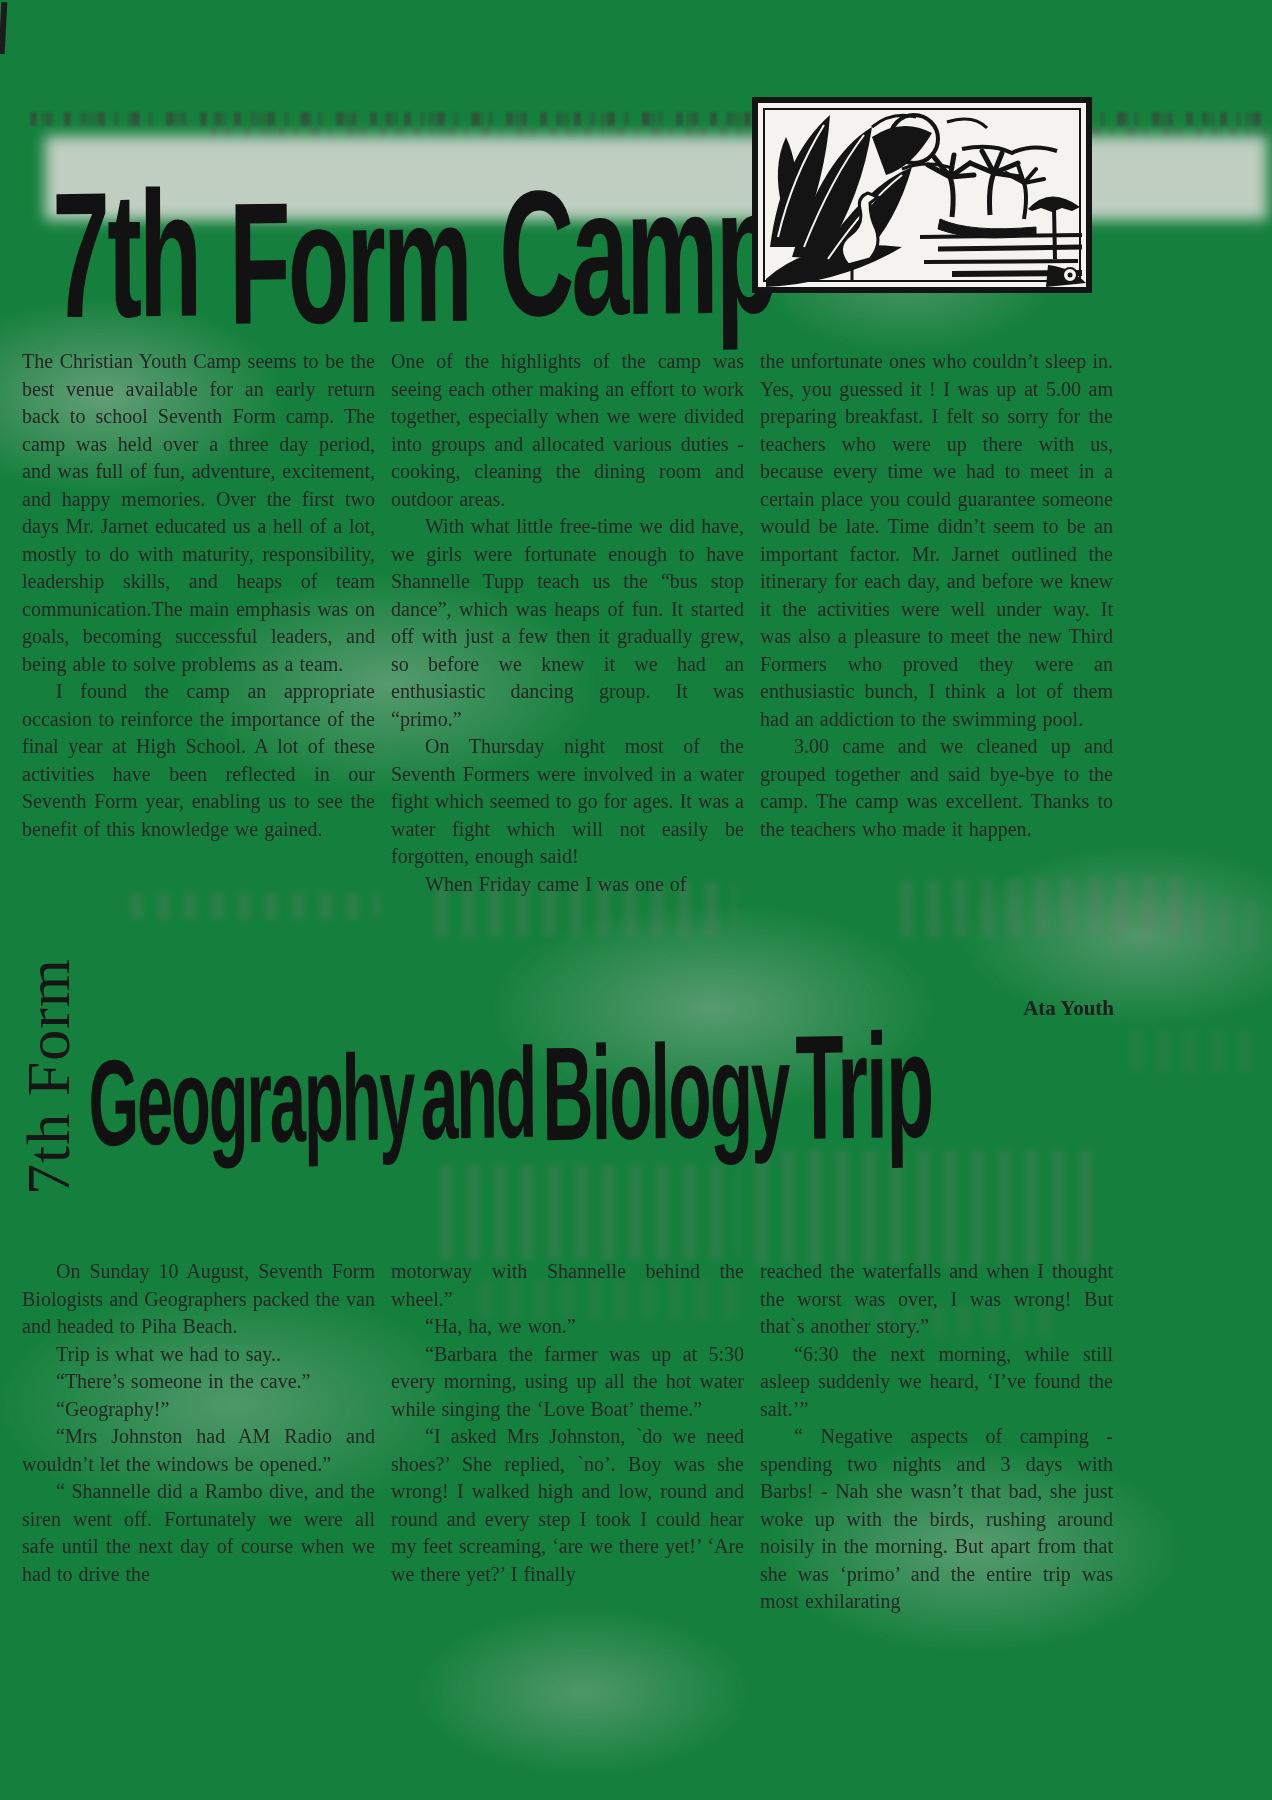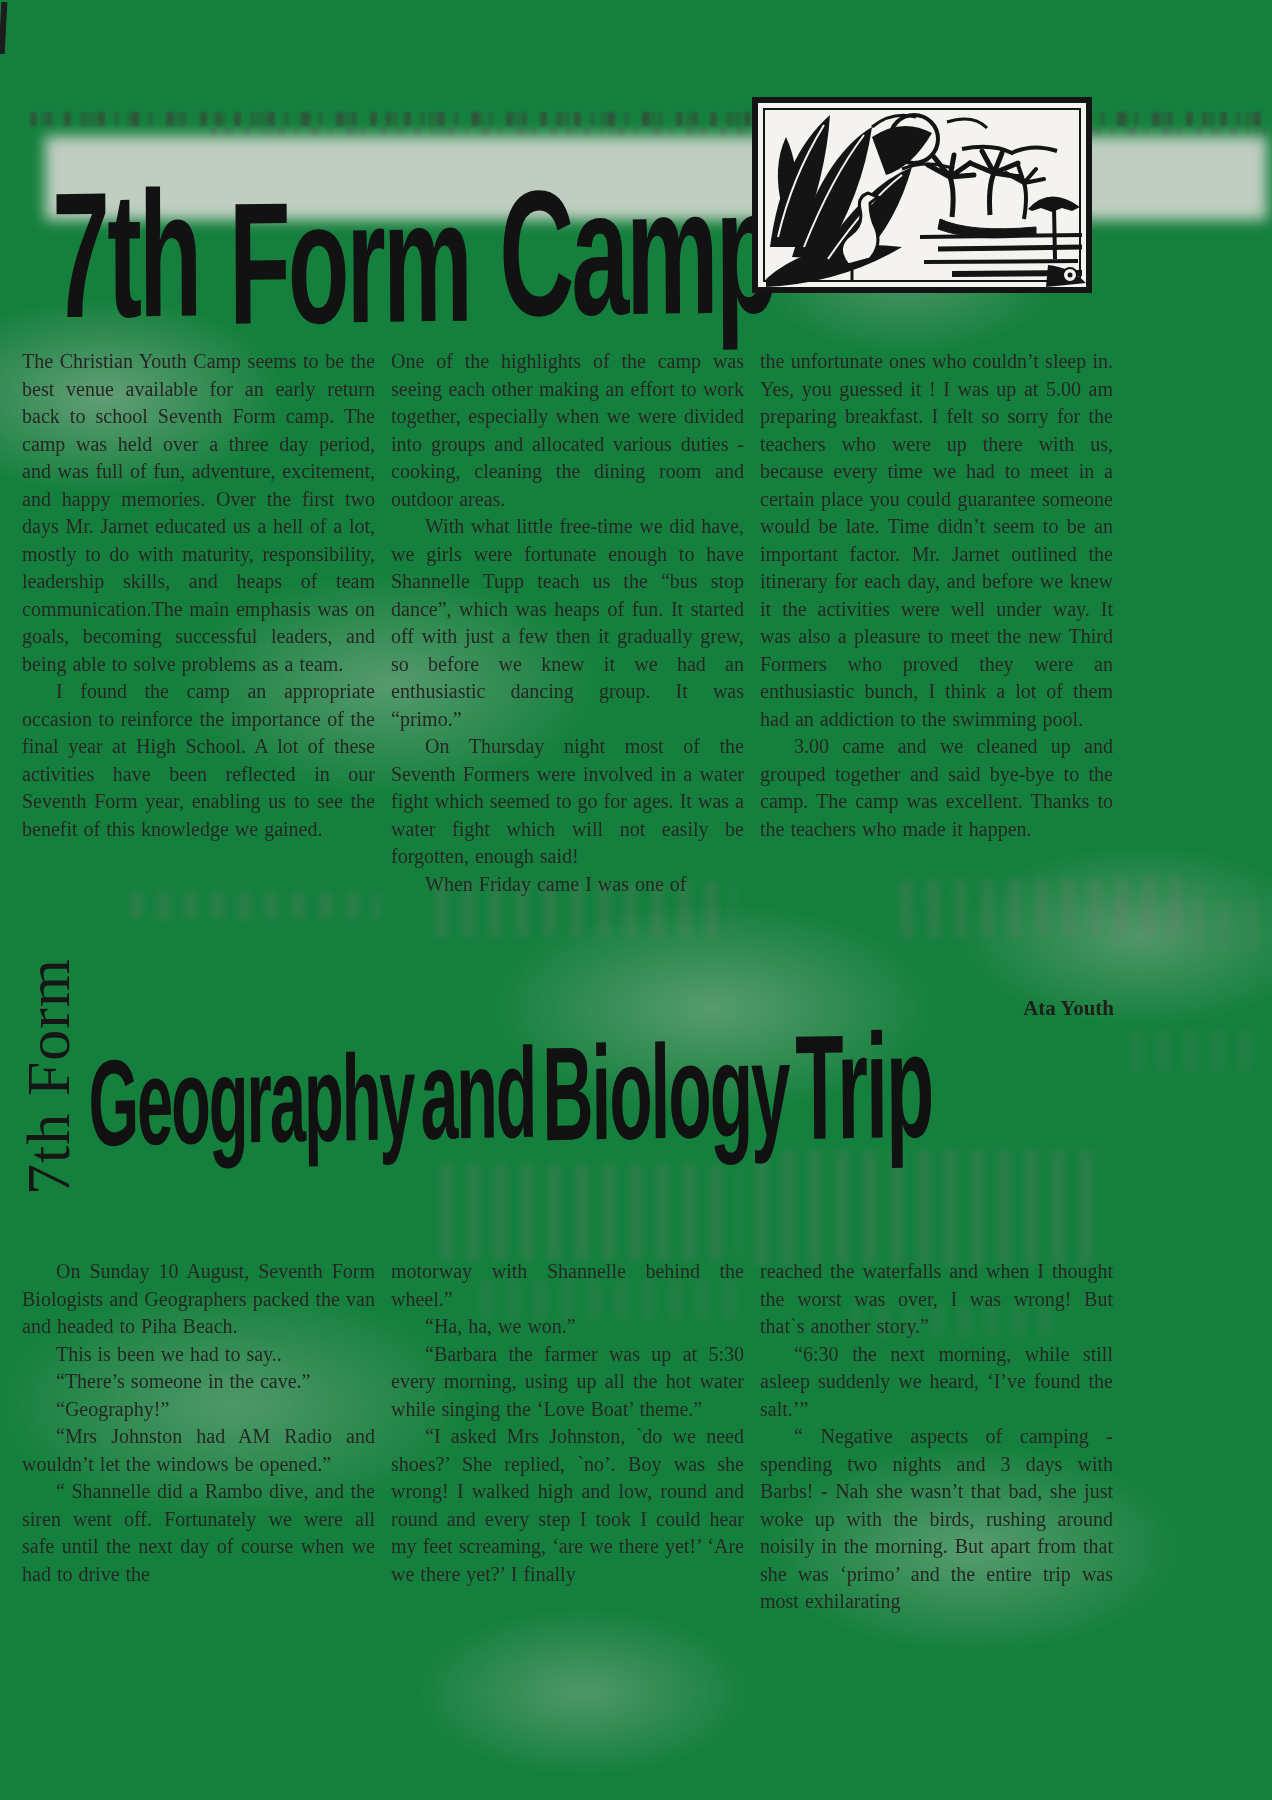--- a/index.html
+++ b/index.html
@@ -191,21 +191,21 @@
 
   <div class="byline">Ata Youth</div>
 
   <div class="side-label">7th Form</div>
 
   <h1 class="headline2"><span class="g0">Geography</span> <span class="g1">and</span> <span class="g2">Biology</span> <span class="g3">Trip</span></h1>
 
   <div class="cols cols2">
     <div class="col">
         <p class="para indent">On Sunday 10 August, Seventh Form Biologists and Geographers packed the van and headed to Piha Beach.</p>
-        <p class="para indent">This is been we had to say..</p>
+        <p class="para indent">Trip is what we had to say..</p>
         <p class="para indent">“There’s someone in the cave.”</p>
         <p class="para indent">“Geography!”</p>
         <p class="para indent">“Mrs Johnston had AM Radio and wouldn’t let the windows be opened.”</p>
         <p class="para indent">“ Shannelle did a Rambo dive, and the siren went off. Fortunately we were all safe  until the next day of course when we had to drive the</p>
       </div>
     <div class="col">
         <p class="para">motorway with Shannelle behind the wheel.”</p>
         <p class="para indent">“Ha, ha, we won.”</p>
         <p class="para indent">“Barbara the farmer was up at 5:30 every morning, using up all the hot water while singing the ‘Love Boat’ theme.”</p>
         <p class="para indent">“I asked Mrs Johnston, `do we need shoes?’ She replied, `no’. Boy was she wrong!  I walked high and low, round and round and every step I took I could hear my feet screaming, ‘are we there yet!’ ‘Are we there yet?’   I finally</p>

